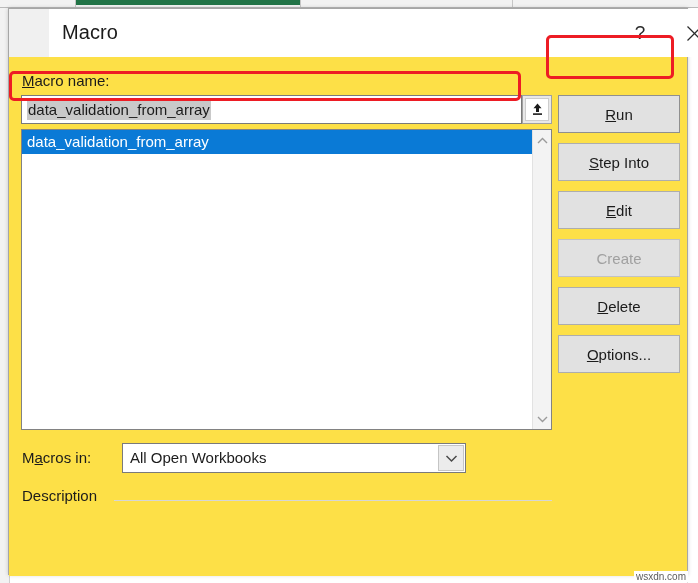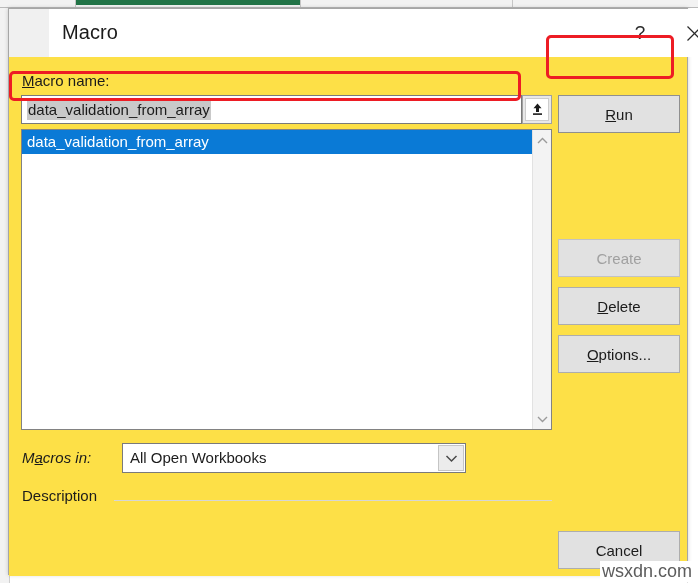--- a/index.html
+++ b/index.html
@@ -243,21 +243,21 @@
     height: 19px;
     display: flex;
     align-items: center;
     justify-content: center;
     cursor: default;
   }
   .sb-arrow.up { top: 1px; }
   .sb-arrow.down { bottom: 1px; }
 
   
-  #macros-in-label { left: 13px; top: 392px; font-style: italic; }
+  #macros-in-label { left: 13px; top: 392px; }
   #macros-in-combo {
     position: absolute;
     left: 113px;
     top: 386px;
     width: 344px;
     height: 30px;
     background: #ffffff;
     border: 1px solid #7a7a7a;
     box-sizing: border-box;
     cursor: default;
@@ -338,23 +338,23 @@
     box-sizing: border-box;
     pointer-events: none;
     z-index: 30;
   }
   #annotation-run      { left: 546px; top: 35px;  width: 128px; height: 44px; }
   #annotation-selected { left: 9px;   top: 71px;  width: 512px; height: 30px; }
 
   
   #watermark {
     position: absolute;
-    right: 4px;
+    right: 10px;
     bottom: 1px;
-    font-size: 18px;
+    font-size: 10px;
     color: #5c5c5c;
     background: #ffffff;
     padding: 0 2px;
     z-index: 40;
     margin-left: 28px;
   }
 </style>
 </head>
 <body>
 
@@ -447,32 +447,37 @@
     </div>
 
     <div class="field-label" id="description-label">Description</div>
     <div class="description-rule"></div>
     <div id="description-area"></div>
 
     <button class="dlg-button" id="run-button">
       <span class="underline-accel">R</span><span>un</span>
     </button>
 
-
+    <button class="dlg-button" id="step-into-button">
+      <span class="underline-accel">S</span><span>tep Into</span>
+    </button>
+
+    <button class="dlg-button" id="edit-button">
+      <span class="underline-accel">E</span><span>dit</span>
+    </button>
 
     <button class="dlg-button disabled" id="create-button" disabled="">Create</button>
 
     <button class="dlg-button" id="delete-button">
       <span class="underline-accel">D</span><span>elete</span>
     </button>
 
     <button class="dlg-button" id="options-button">
       <span class="underline-accel">O</span><span>ptions...</span>
     </button>
 
-    <button class="dlg-button" id="cancel-button">Cancel</button>
   </div>
 </div>
 
 <div class="annotation-rect" id="annotation-run"></div>
 <div class="annotation-rect" id="annotation-selected"></div>
 
 <div id="watermark">wsxdn.com</div>
 
 </body></html>

